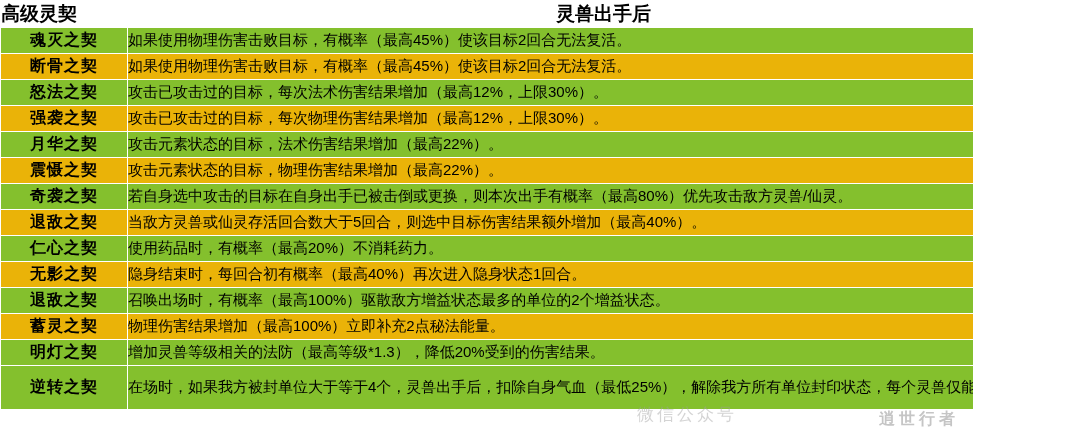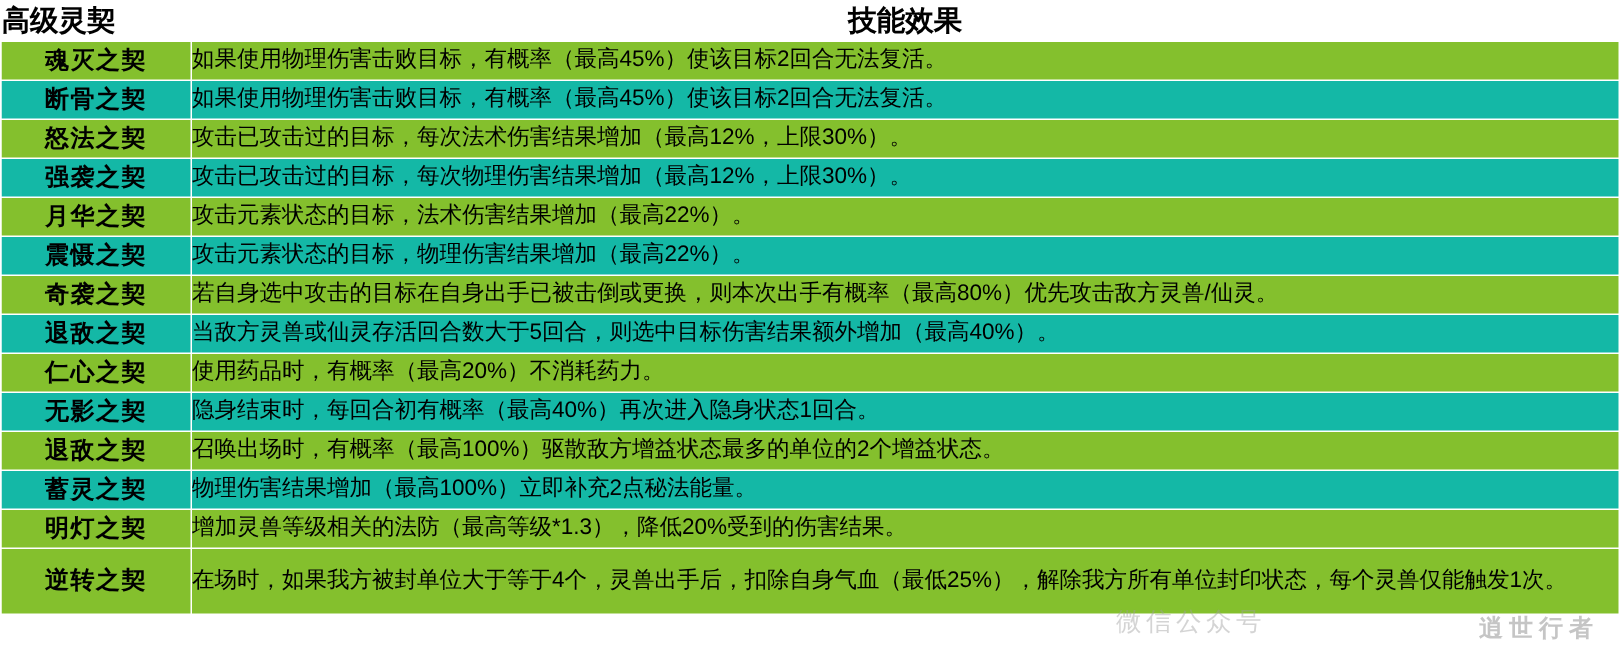--- a/index.html
+++ b/index.html
@@ -4,21 +4,21 @@
 <style>
   html, body {
     margin: 0;
     padding: 0;
     background: #ffffff;
   }
   body {
     font-family: "Liberation Sans", "DejaVu Sans", sans-serif;
   }
   #sheet {
-    width: 1080px;
+    width: 973px;
     height: 448px;
     position: relative;
     overflow: hidden;
     background: #ffffff;
     border-radius: 18px;
   }
   table.grid {
     border-collapse: collapse;
     width: 1080px;
     table-layout: fixed;
@@ -59,21 +59,21 @@
     padding: 1px 2px;
   }
   .cell-effect {
     font-size: 15px;
     color: #000000;
     text-align: left;
     padding: 2px 6px 2px 8px;
     line-height: 1.25;
   }
   .green { background: #84c02d; }
-  .yellow { background: #14b8a6; }
+  .yellow { background: #eab308; }
   .row-h { height: 26px; padding-left: 40px; }
   .row-h2 { height: 44px; }
   .watermark {
     position: absolute;
     right: 14px;
     bottom: 18px;
     font-size: 16px;
     color: rgba(150,150,150,0.55);
     letter-spacing: 4px;
     pointer-events: none;
@@ -91,21 +91,21 @@
   }
 </style>
 </head>
 <body>
 
 <div id="sheet">
   <table class="grid">
     <thead>
       <tr>
         <th class="hdr-name col-name">高级灵契</th>
-        <th class="hdr-effect">技能效果</th>
+        <th class="hdr-effect">灵兽出手后</th>
       </tr>
     </thead>
     <tbody id="tbody">
         <tr class="row-h">
           <td class="cell-name col-name green">魂灭之契</td>
           <td class="cell-effect green">如果使用物理伤害击败目标，有概率（最高45%）使该目标2回合无法复活。</td>
         </tr>
         <tr class="row-h">
           <td class="cell-name col-name yellow">断骨之契</td>
           <td class="cell-effect yellow">如果使用物理伤害击败目标，有概率（最高45%）使该目标2回合无法复活。</td>

